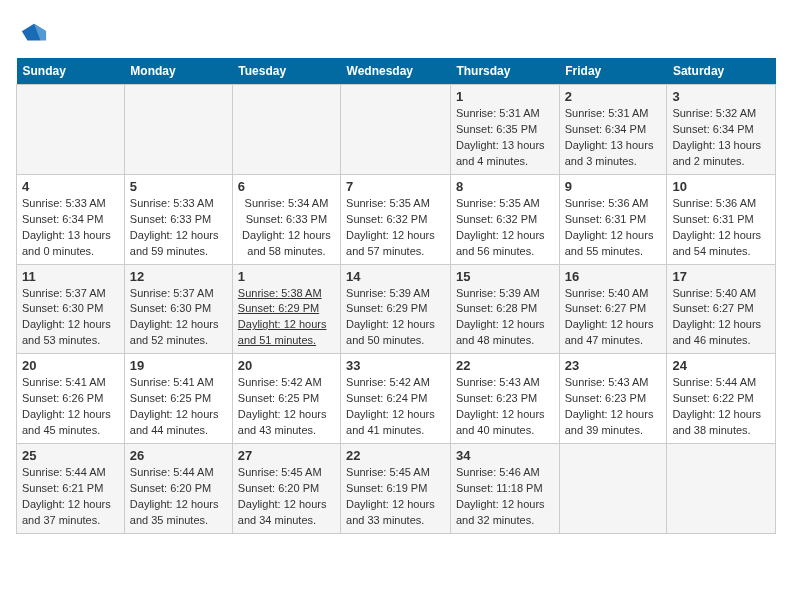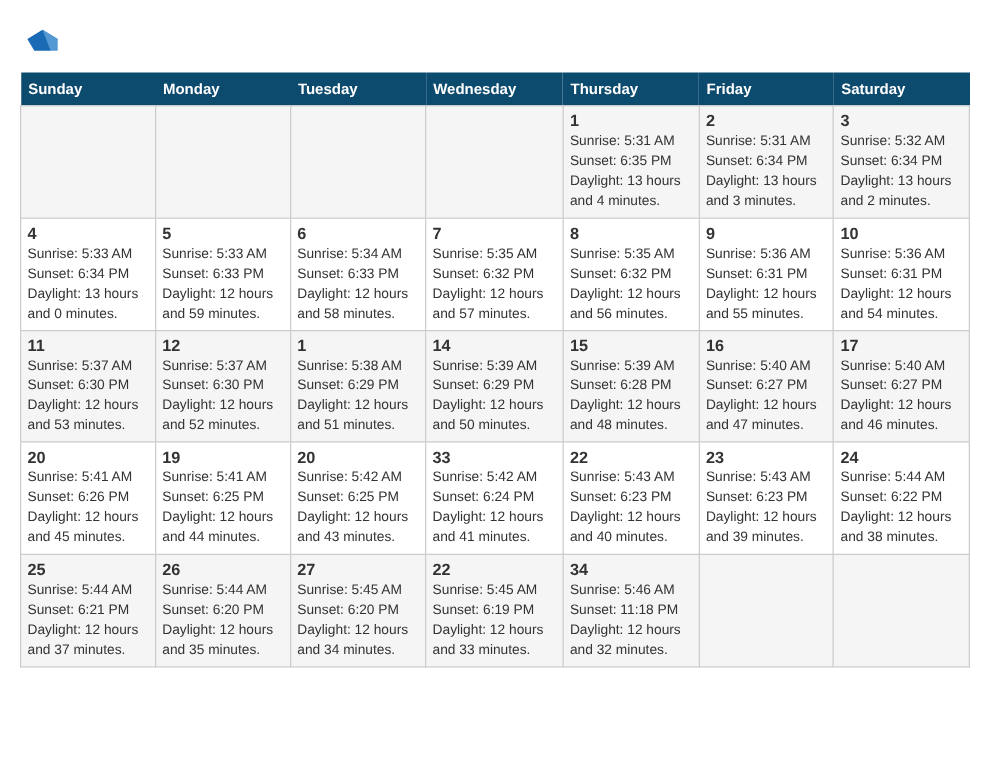--- a/index.html
+++ b/index.html
@@ -54,21 +54,21 @@
       font-size: 15px;
       color: #555;
       margin-top: 2px;
     }
     table {
       width: 100%;
       border-collapse: collapse;
       font-size: 11px;
     }
     thead tr th {
-      background-color: #0c4a6e;
+      background-color: #0369a1;
       color: #fff;
       text-align: left;
       padding: 6px 6px;
       font-size: 12px;
       font-weight: bold;
     }
     tbody tr td {
       border: 1px solid #ccc;
       vertical-align: top;
       padding: 4px 5px;
@@ -168,21 +168,21 @@
         </td>
         <td>
           <span class="day-num">5</span>
           <div class="day-info" style="white-space: pre-line;">Sunrise: 5:33 AM
 Sunset: 6:33 PM
 Daylight: 12 hours
 and 59 minutes.</div>
         </td>
         <td>
           <span class="day-num">6</span>
-          <div class="day-info" style="white-space: pre-line;">Sunrise: 5:34 AM
+          <div class="day-info" style="white-space: pre-line; text-align: center;">Sunrise: 5:34 AM
 Sunset: 6:33 PM
 Daylight: 12 hours
 and 58 minutes.</div>
         </td>
         <td>
           <span class="day-num">7</span>
           <div class="day-info" style="white-space: pre-line;">Sunrise: 5:35 AM
 Sunset: 6:32 PM
 Daylight: 12 hours
 and 57 minutes.</div>
@@ -219,21 +219,21 @@
         </td>
         <td>
           <span class="day-num">12</span>
           <div class="day-info" style="white-space: pre-line;">Sunrise: 5:37 AM
 Sunset: 6:30 PM
 Daylight: 12 hours
 and 52 minutes.</div>
         </td>
         <td>
           <span class="day-num">1</span>
-          <div class="day-info" style="white-space: pre-line;">Sunrise: 5:38 AM
+          <div class="day-info" style="white-space: pre-line; text-decoration: underline;">Sunrise: 5:38 AM
 Sunset: 6:29 PM
 Daylight: 12 hours
 and 51 minutes.</div>
         </td>
         <td>
           <span class="day-num">14</span>
           <div class="day-info" style="white-space: pre-line;">Sunrise: 5:39 AM
 Sunset: 6:29 PM
 Daylight: 12 hours
 and 50 minutes.</div>

